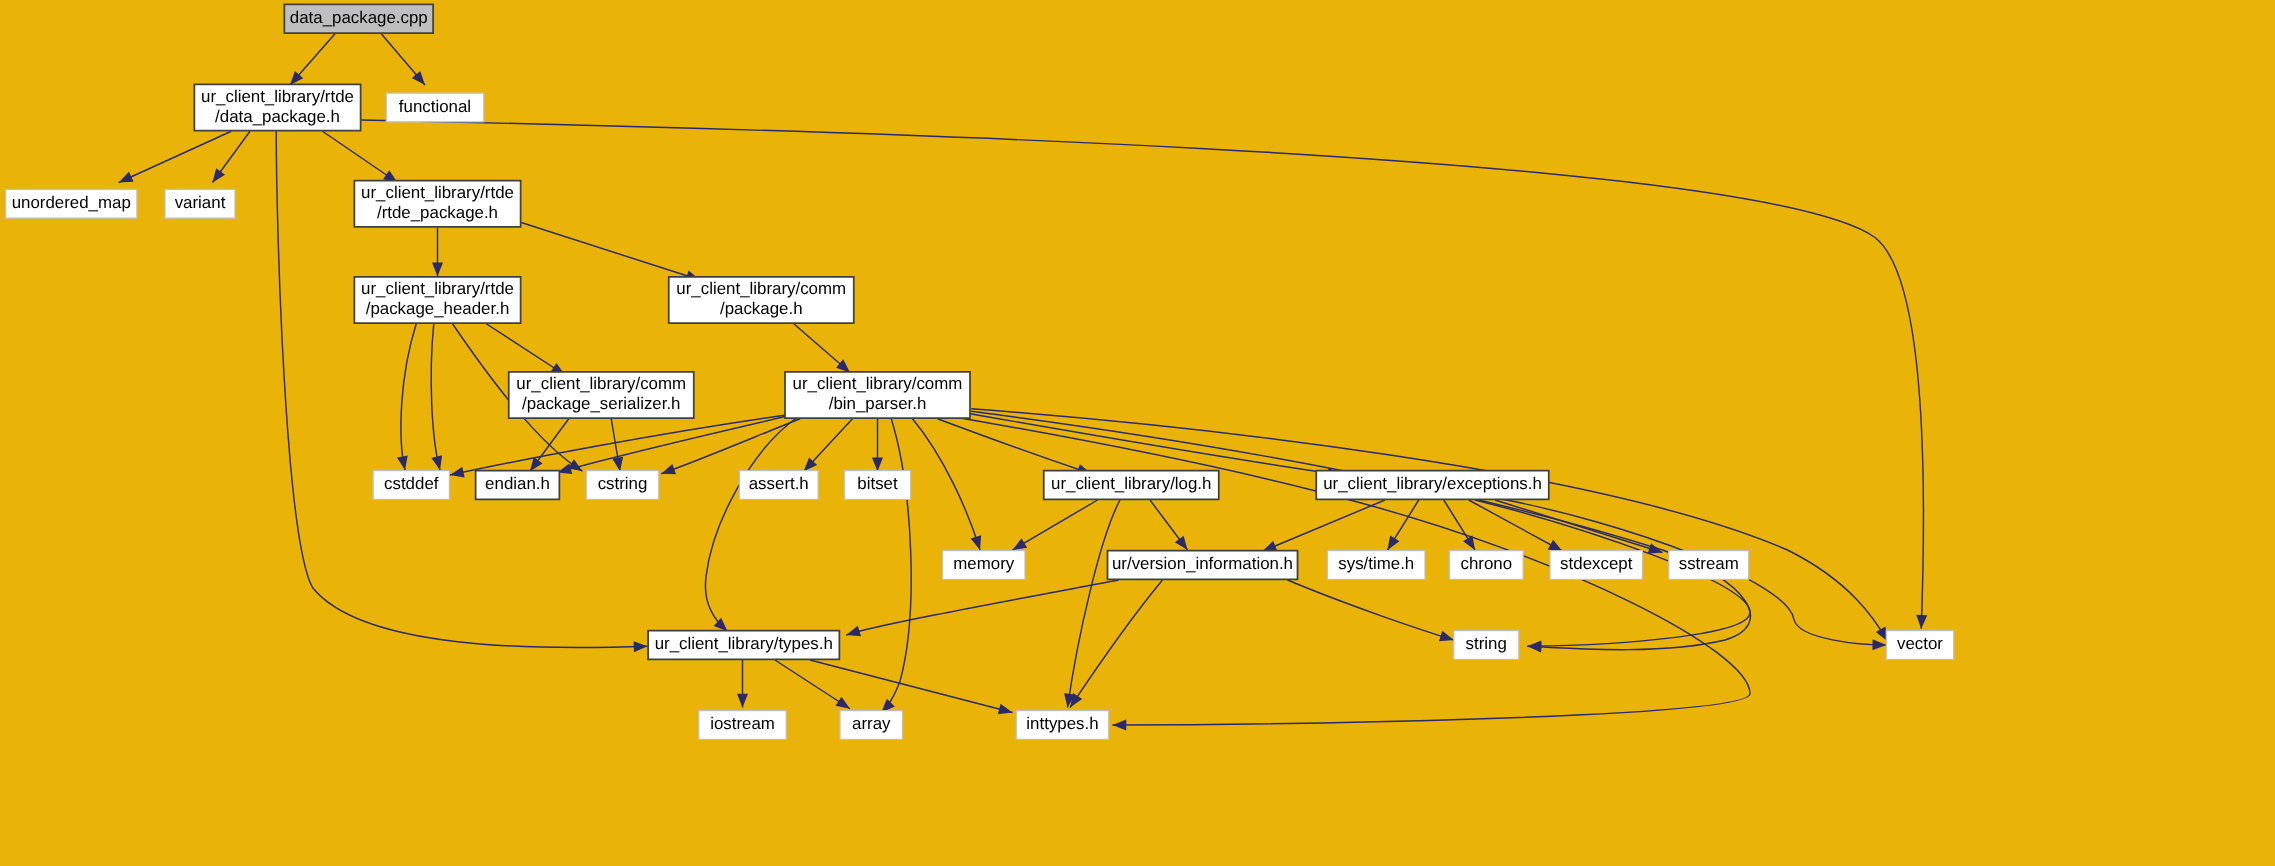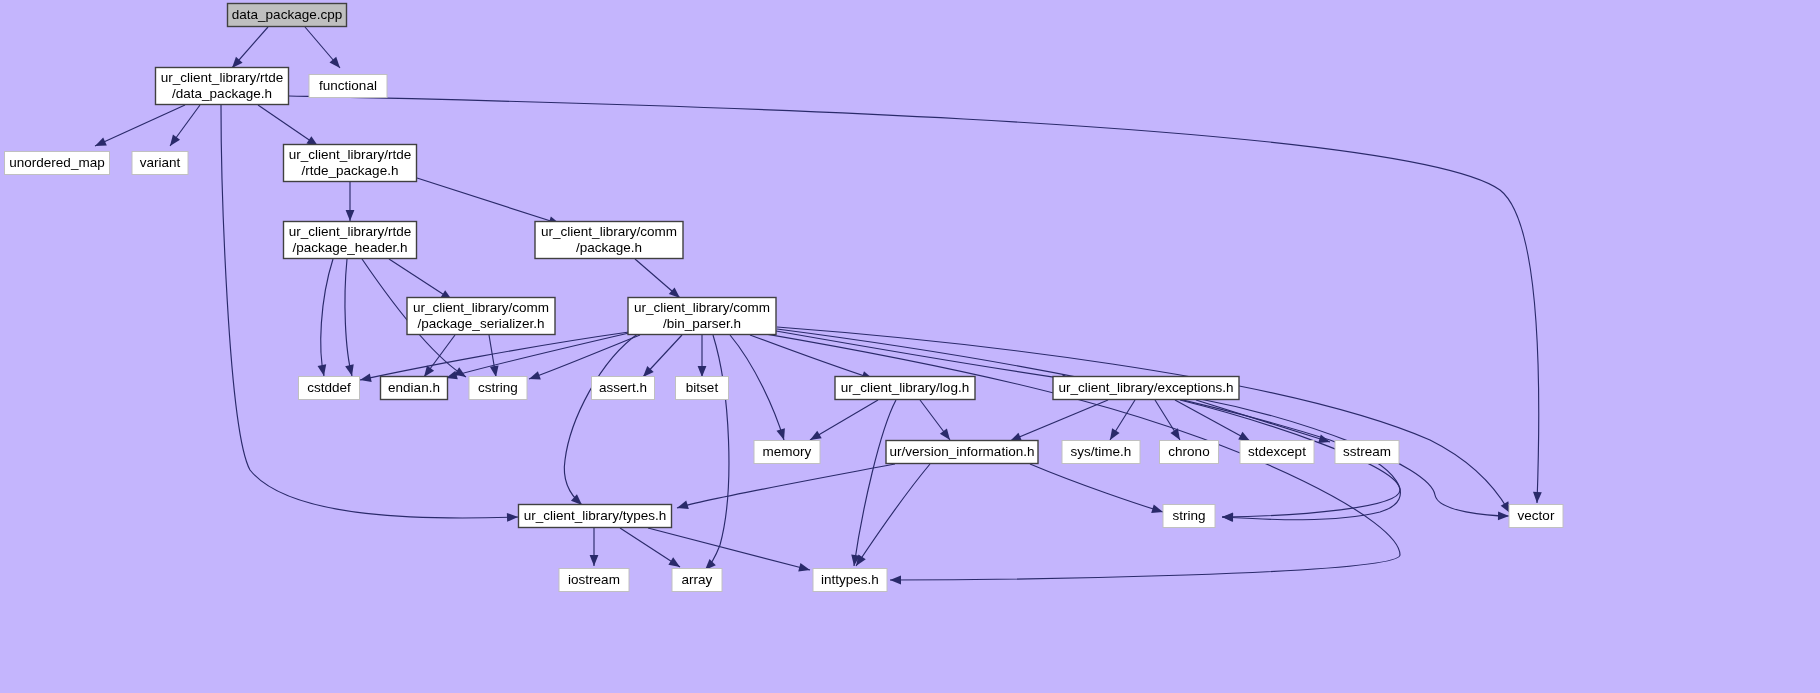--- a/index.html
+++ b/index.html
@@ -7,21 +7,21 @@
     padding: 0;
     background: #ffffff;
   }
   body {
     font-family: "Liberation Sans", "DejaVu Sans", sans-serif;
   }
   #graph-root {
     position: relative;
     width: 1820px;
     height: 693px;
-    background: #c4b5fd;
+    background: #eab308;
     overflow: hidden;
   }
   svg#dep-graph {
     display: block;
     width: 1820px;
     height: 693px;
   }
   .node-box {
     fill: #ffffff;
     stroke: #c0c0c0;

